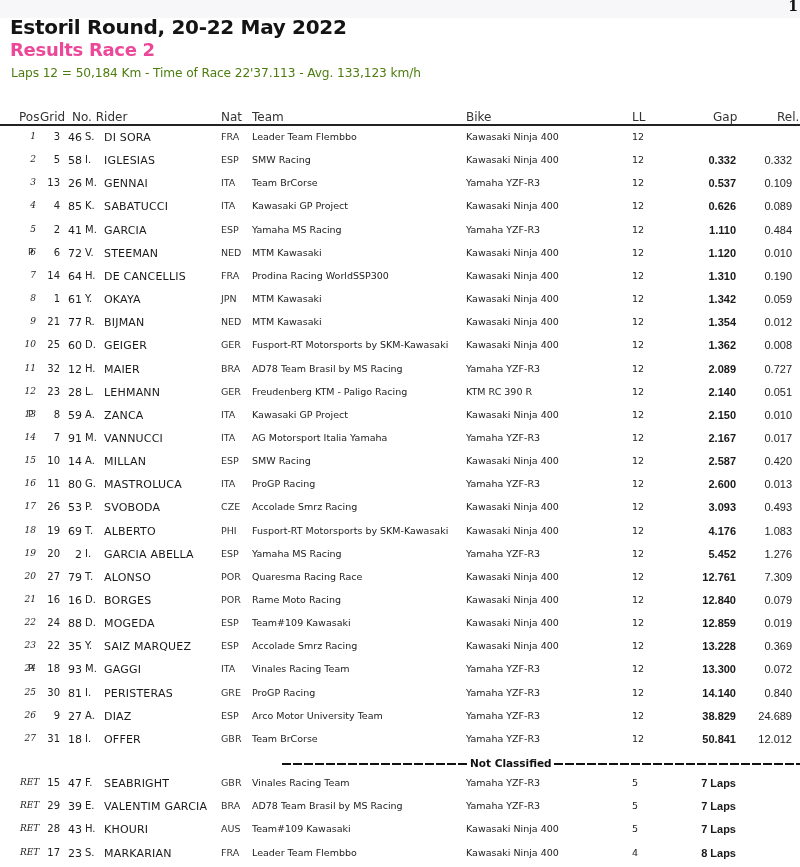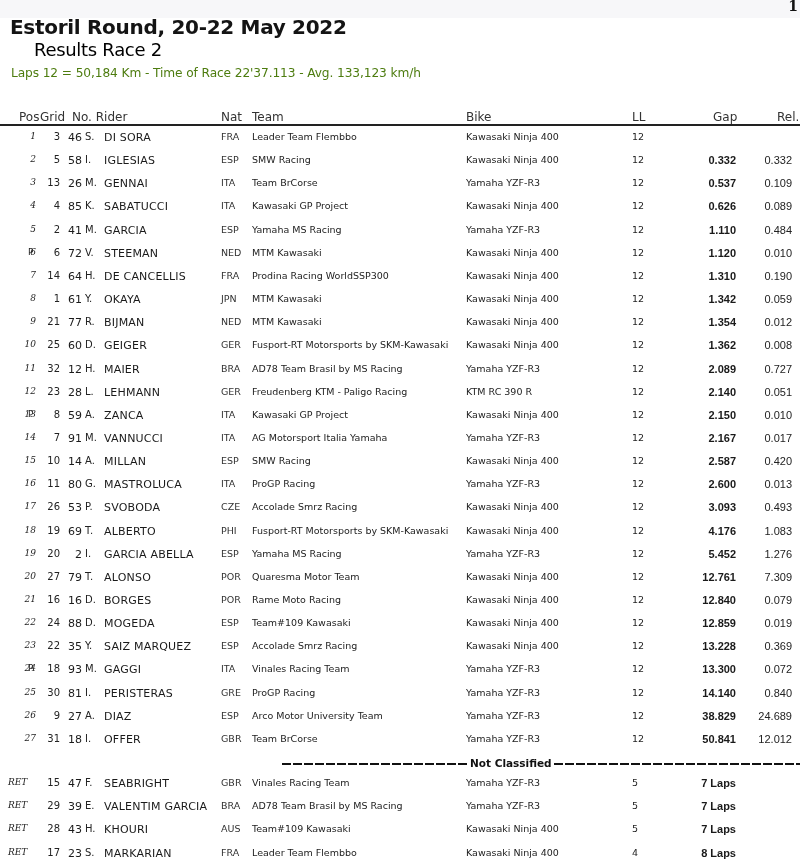--- a/index.html
+++ b/index.html
@@ -1,38 +1,38 @@
 <!DOCTYPE html>
 <html><head>
 <meta charset="utf-8">
 <style>
   html, body { margin: 0; padding: 0; background: #ffffff; }
   body { width: 800px; height: 867px; position: relative; overflow: hidden; font-family: "DejaVu Sans", "Liberation Sans", sans-serif; color: #1a1a1a; }
   .topbar { position: absolute; left: 0; top: 0; width: 800px; height: 18px; background: #f7f7f9; }
   .pagenum { position: absolute; right: 2px; top: -2px; font-family: "DejaVu Serif", serif; font-weight: bold; font-size: 14px; color: #111; }
   .title { position: absolute; left: 10px; top: 15px; font-size: 20px; font-weight: bold; letter-spacing: -0.3px; color: #141414; }
-  .subtitle { position: absolute; left: 10px; top: 39px; font-size: 18px; font-weight: normal; letter-spacing: -0.3px; color: #000000; margin-left: 24px; }
+  .subtitle { position: absolute; left: 10px; top: 39px; font-size: 18px; font-weight: bold; letter-spacing: -0.3px; color: #ec4899; }
   .info { position: absolute; left: 11px; top: 66px; font-size: 12.2px; color: #4d7c0f; letter-spacing: -0.1px; }
   .hdr { position: absolute; top: 110px; font-size: 12px; color: #333; }
   .hdrline { position: absolute; left: 0; top: 124px; width: 800px; height: 2px; background: #222; }
   .row { position: absolute; left: 0; width: 800px; height: 23px; font-size: 10px; }
   .row span { position: absolute; top: 5px; white-space: nowrap; }
   .c-pos { left: 10px; width: 26px; text-align: right; font-style: italic; font-family: "DejaVu Serif", serif; font-size: 9px; color: #222; }
   .c-pole { left: 28px; font-size: 9px; color: #222; }
   .c-grid { left: 40px; width: 20px; text-align: right; color: #222; }
   .c-num { left: 62px; width: 20px; text-align: right; font-weight: normal; font-size: 11px; }
   .c-init { left: 85px; color: #222; }
   .c-name { left: 104px; font-weight: normal; font-size: 11px; letter-spacing: 0.2px; }
   .c-nat { left: 221px; font-size: 9.5px; color: #333; }
   .c-team { left: 252px; font-size: 9.5px; color: #222; }
   .c-bike { left: 466px; font-size: 9.5px; color: #222; }
   .c-ll { left: 632px; font-size: 9.5px; color: #222; }
   .c-gap { left: 650px; width: 86px; text-align: right; font-weight: bold; font-family: "Liberation Sans", sans-serif; font-size: 11px; }
   .c-rel { left: 700px; width: 92px; text-align: right; font-family: "Liberation Sans", sans-serif; font-size: 11px; color: #222; }
-  .ret .c-pos { left: 8px; width: auto; text-align: right; }
+  .ret .c-pos { left: 20px; width: auto; text-align: right; }
   .notclass { position: absolute; top: 757px; left: 282px; font-size: 10.5px; font-weight: bold; color: #111; white-space: nowrap; }
   .dash { display: inline-block; vertical-align: middle; height: 2px; background: repeating-linear-gradient(90deg, #111 0 9px, transparent 9px 11px); }
   .dash.left { width: 186px; margin-right: 2px; }
   .dash.right { width: 262px; margin-left: 2px; }
 </style>
 </head>
 <body>
 
 <div class="topbar">
   <span class="pagenum">1</span>
@@ -323,21 +323,21 @@
       <span class="c-rel">1.276</span>
     </div>
     <div class="row" style="top: 565.85px;">
       <span class="c-pos">20</span>
       <span class="c-pole"></span>
       <span class="c-grid">27</span>
       <span class="c-num">79</span>
       <span class="c-init">T.</span>
       <span class="c-name">ALONSO</span>
       <span class="c-nat">POR</span>
-      <span class="c-team">Quaresma Motor Team</span>
+      <span class="c-team">Quaresma Racing Race</span>
       <span class="c-bike">Kawasaki Ninja 400</span>
       <span class="c-ll">12</span>
       <span class="c-gap">12.761</span>
       <span class="c-rel">7.309</span>
     </div>
     <div class="row" style="top: 589px;">
       <span class="c-pos">21</span>
       <span class="c-pole"></span>
       <span class="c-grid">16</span>
       <span class="c-num">16</span>

